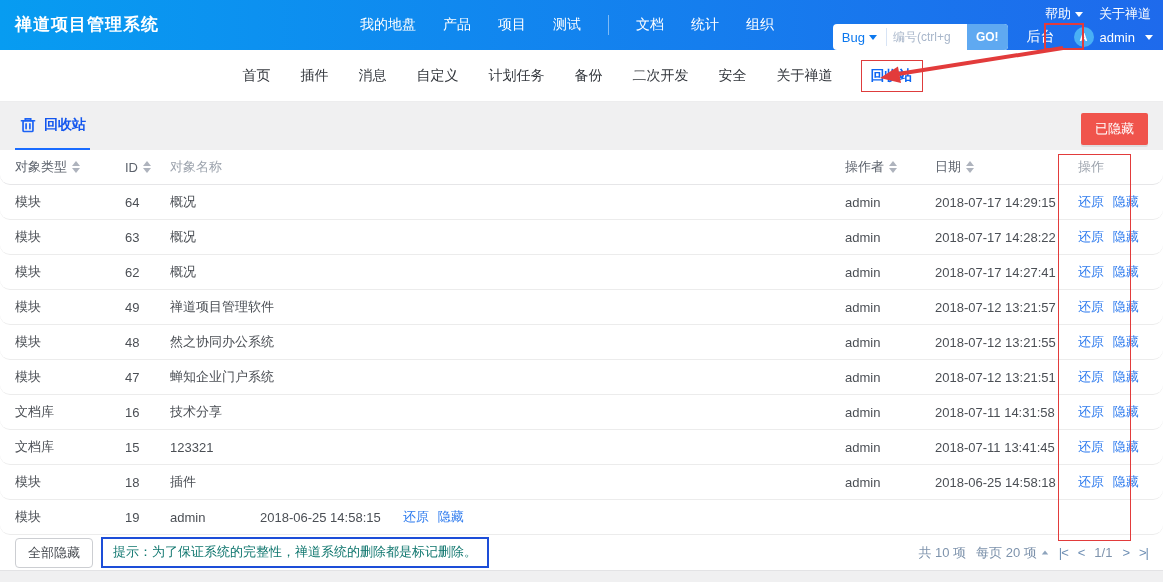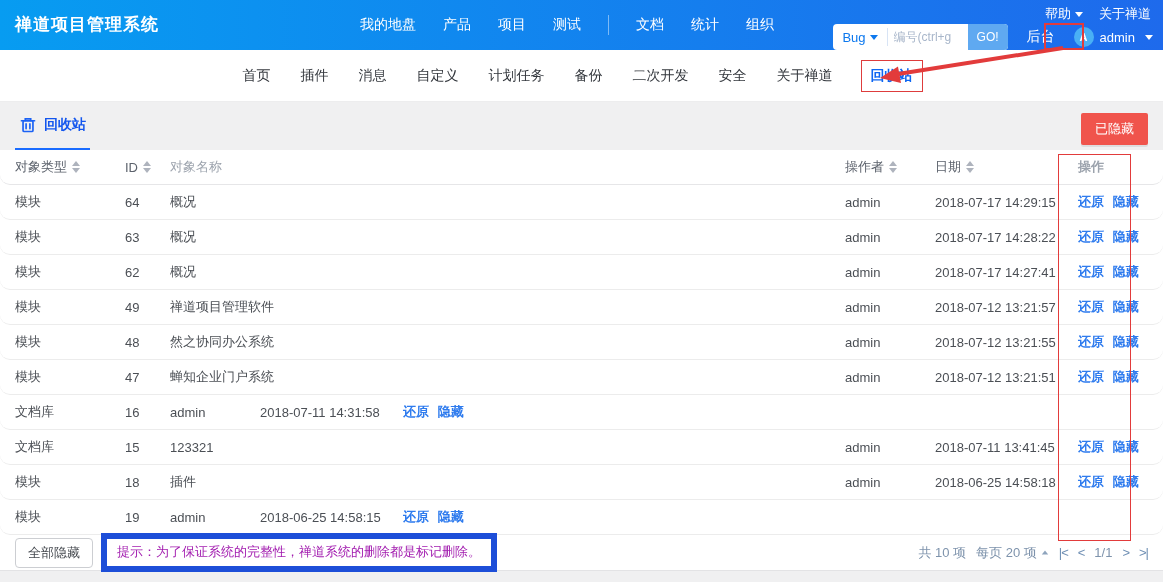--- a/index.html
+++ b/index.html
@@ -18,50 +18,50 @@
   .nav-divider { width:1px; height:20px; background:rgba(255,255,255,.45); }
   .header-top-right { position:absolute; right:12px; top:5px; display:flex; gap:16px; font-size:13px; align-items:center; }
   .caret-down { display:inline-block; width:0; height:0; border-left:4px solid transparent; border-right:4px solid transparent; border-top:5px solid #fff; margin-left:4px; vertical-align:middle; }
   .header-bottom-right { position:absolute; right:10px; top:24px; display:flex; align-items:center; gap:13px; }
   .search-group { display:flex; align-items:center; height:26px; background:#fff; border-radius:4px; overflow:hidden; }
   .search-module { color:#0C78EE; font-size:13px; padding:8px 9px; display:flex; align-items:center; height:100%; cursor:pointer; }
   .search-module .caret-down { border-top-color:#0C78EE; }
   .search-divider { width:1px; height:18px; background:#D8E4F5; }
   .search-input { border:none; outline:none; width:80px; height:100%; font-size:12px; color:#6B7A90; padding:0 6px; font-family:inherit; }
   .search-input::placeholder { color:#A8B6CA; }
-  .go-btn { background:#5FA9F1; color:#fff; border:none; height:44px; font-size:12px; font-weight:normal; padding:0 9px; cursor:pointer; font-family:inherit; }
+  .go-btn { background:#5FA9F1; color:#fff; border:none; height:44px; font-size:12px; font-weight:bold; padding:0 9px; cursor:pointer; font-family:inherit; }
   .admin-panel-link { color:#fff; font-size:14px; cursor:pointer; padding:2px 6px; }
   .user-box { display:flex; align-items:center; gap:6px; cursor:pointer; }
   .avatar { width:20px; height:20px; border-radius:50%; background:#49B0F5; color:#fff; font-size:11px; display:flex; align-items:center; justify-content:center; font-weight:bold; }
   .username { font-size:13px; }
   
   .subnav { height:52px; background:#fff; display:flex; align-items:center; justify-content:center; gap:26px; font-size:14px; color:#33373D; border-bottom:1px solid #EDEDEE; }
   .subnav-item { cursor:pointer; padding:7px 2px; white-space:nowrap; }
   .subnav-item.active { color:#0D66F2; font-weight:bold; border:1px solid #DE3C3C; padding:6px 9px; }
   
   .section-strip { height:48px; background:#F0F0F1; position:relative; }
   .section-tab { position:absolute; left:15px; top:0; height:48px; display:flex; align-items:center; gap:7px; color:#1356EE; font-size:14px; font-weight:bold; border-bottom:2px solid #1A6CFF; padding:0 4px; cursor:pointer; }
   .hidden-btn { position:absolute; right:15px; top:11px; background:#F0544C; color:#fff; border:none; border-radius:2px; font-size:13px; padding:7px 14px; cursor:pointer; font-family:inherit; box-shadow:0 2px 0 rgba(0,0,0,.08); }
   
   .panel { background:#fff; }
   .tr, .thead { display:flex; align-items:center; height:35px; padding:0 15px; border-bottom:1px solid #ECECEC;border-radius:10px; }
   .thead { color:#5C626C; border-bottom:1px solid #E6E6E8; }
   .th { display:flex; align-items:center; gap:5px; }
   .th.muted, .td.muted-h { color:#9CA3AD; }
   .col-type { width:110px; } .col-id { width:45px; } .col-name { flex:1; }
-  .col-actor { width:90px; } .col-date { width:130px; } .col-op { width:83px; padding-left:13px;font-weight:bold; }
+  .col-actor { width:90px; } .col-date { width:130px; } .col-op { width:83px; padding-left:13px; }
   .sort { display:inline-flex; flex-direction:column; gap:2px; }
   .tri-up { width:0; height:0; border-left:4px solid transparent; border-right:4px solid transparent; border-bottom:5px solid #AEB3BD; }
   .tri-down { width:0; height:0; border-left:4px solid transparent; border-right:4px solid transparent; border-top:5px solid #AEB3BD; }
   .oplink { color:#2E7BEE; text-decoration:none; cursor:pointer; }
   .oplink + .oplink { margin-left:5px; }
   
   .footer { background:#fff; height:36px; display:flex; align-items:center; padding:0 15px; gap:8px; border-bottom:1px solid #E3E3E5; }
   .hide-all-btn { background:#fff; border:1px solid #CCCED2; border-radius:4px; color:#45494F; font-size:13px; padding:5px 12px; cursor:pointer; font-family:inherit; }
-  .hint-box { border:6px solid #1d4ed8; padding:4px 10px 5px; font-size:13px; color:#a21caf; }
+  .hint-box { border:2px solid #1d4ed8; padding:4px 10px 5px; font-size:13px; color:#0f766e; }
   .pager { margin-left:auto; display:flex; align-items:center; gap:10px; color:#7E93AC; font-size:13px; }
   .per-page { display:flex; align-items:center; gap:4px; cursor:pointer; }
   .tri-up.small { border-bottom-color:#8EA4BD; transform:scale(.8); }
   .pager-btn { color:#6F8FB4; cursor:pointer; font-size:13px; letter-spacing:-1px; }
   .page-indicator { color:#7E93AC; }
   
   .anno-box { position:absolute; border:2px solid #E23B3B; z-index:50; pointer-events:none; }
   .anno-admin { left:1044px; top:23px; width:40px; height:27px; }
   .anno-op-col { left:1058px; top:154px; width:73px; height:387px; border-width:1px; }
   .anno-arrow { position:absolute; left:858px; top:40px; z-index:60; pointer-events:none; }
@@ -248,20 +248,21 @@
         <span class="td col-date">2018-07-12 13:21:51</span>
         <span class="td col-op">
           <a class="oplink">还原</a>
           <a class="oplink">隐藏</a>
         </span>
       </div>
 
       <div class="tr">
         <span class="td col-type">文档库</span>
         <span class="td col-id">16</span>
+        <span class="td col-name">技术分享</span>
         <span class="td col-actor">admin</span>
         <span class="td col-date">2018-07-11 14:31:58</span>
         <span class="td col-op">
           <a class="oplink">还原</a>
           <a class="oplink">隐藏</a>
         </span>
       </div>
 
       <div class="tr">
         <span class="td col-type">文档库</span>

